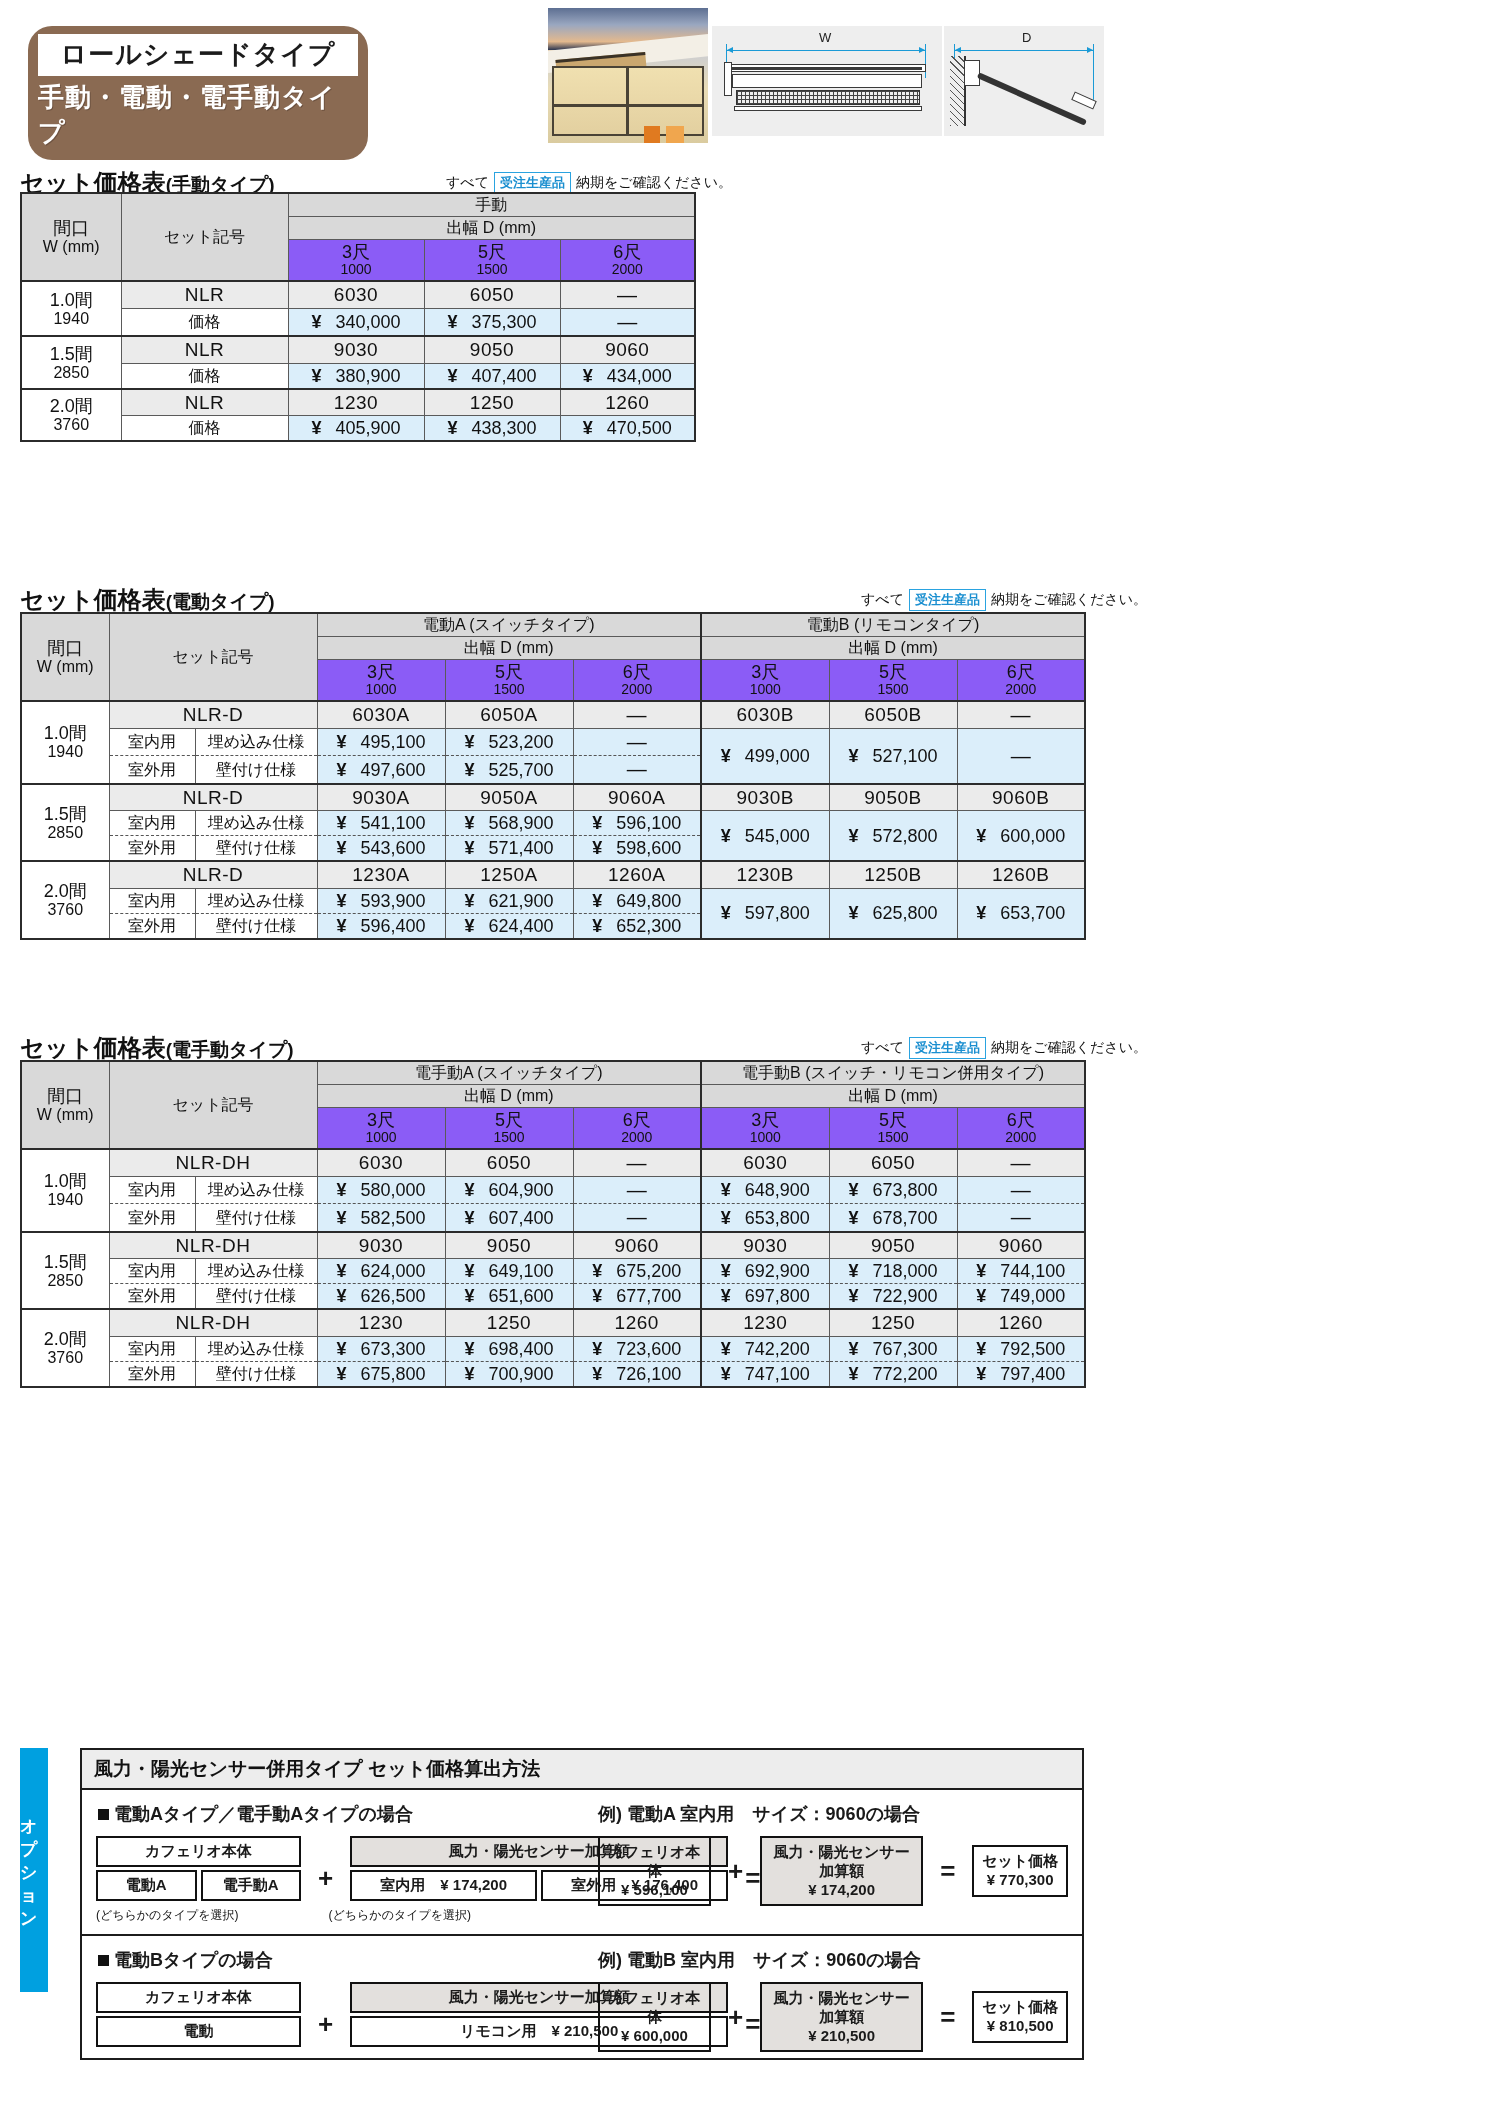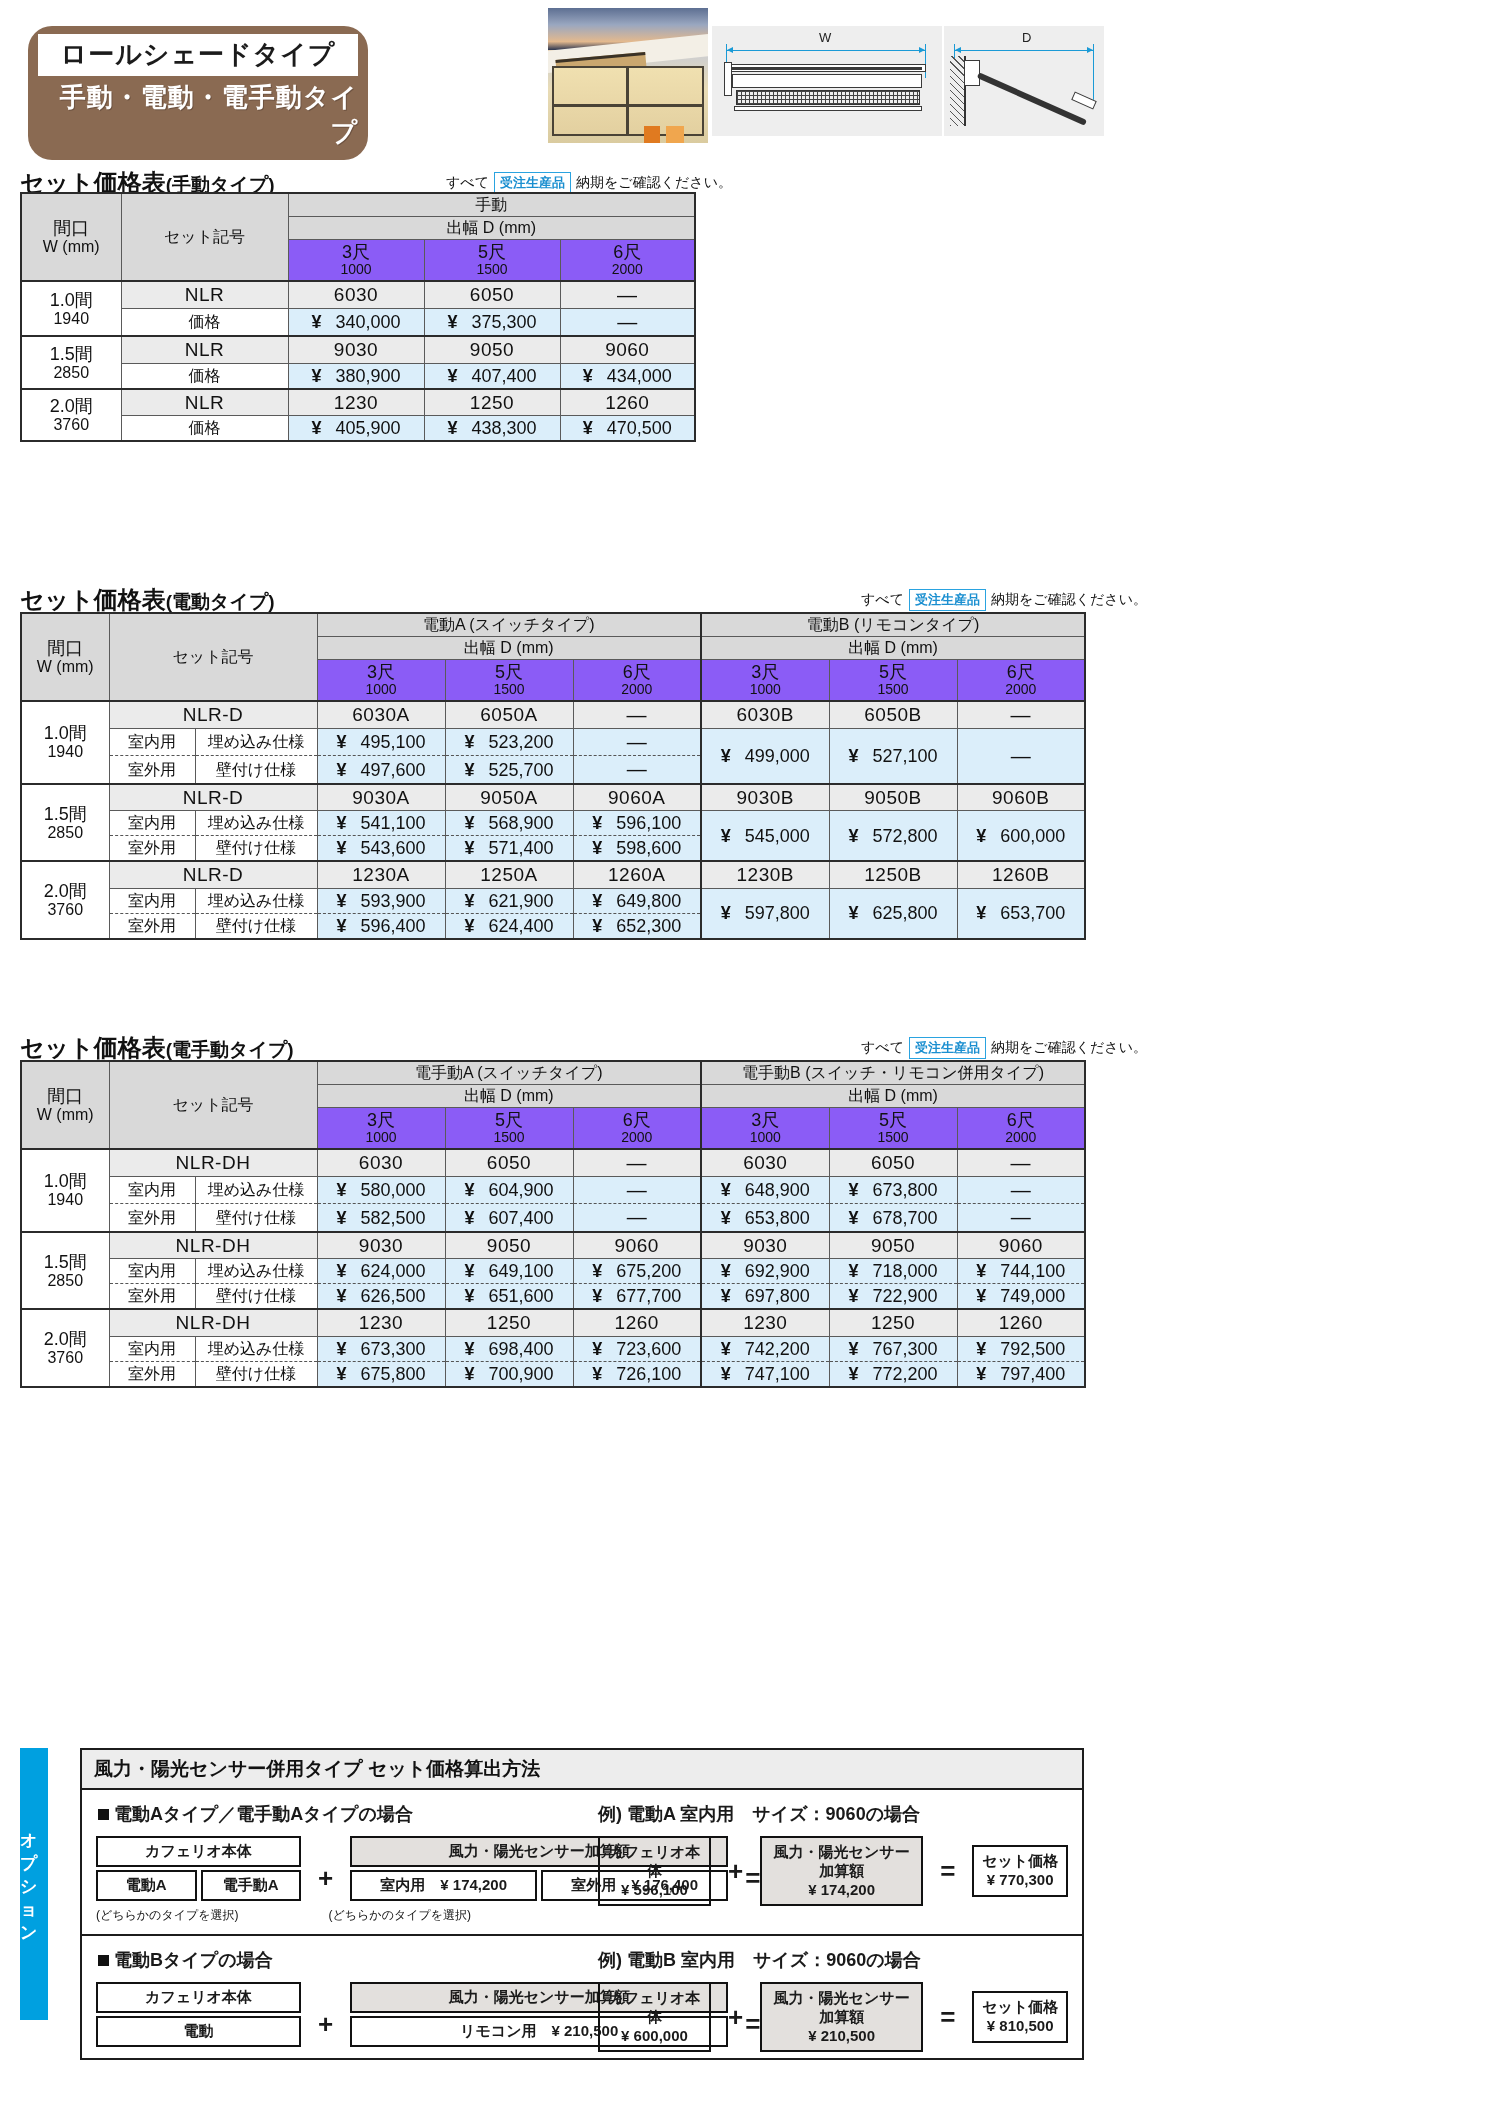--- a/index.html
+++ b/index.html
@@ -19,21 +19,21 @@
     background:#8a6a52; border-radius:24px;
     padding:8px 10px 10px 10px; width:340px;
   }
   .page-badge .b1{
     background:#fff; color:#1b1b1b;
     font-size:26px; font-weight:bold; text-align:center;
     letter-spacing:1px; padding:3px 0 4px 0;
   }
   .page-badge .b2{
     color:#fff; font-size:26px; font-weight:bold;
-    text-align:right; letter-spacing:1px; padding:4px 0 0 0;
+    text-align:left; letter-spacing:1px; padding:4px 0 0 0;
     text-shadow:1px 1px 0 #6d5240;
   }
 
   
   .photo{
     position:absolute; left:548px; top:8px; width:160px; height:135px;
     background:linear-gradient(#6d7fa0 0%, #8d9ab4 18%, #e8c89c 30%, #cfcfcf 36%, #e9dcb6 60%, #dacb9f 100%);
     overflow:hidden;
   }
   .photo .sky{position:absolute;left:0;top:0;width:100%;height:42px;
@@ -114,21 +114,21 @@
   .dash-t{ border-top:1px dashed #555 !important; }
   .ftlabel{ font-size:18px; font-weight:bold; }
   .ftlabel .mm{ display:block; font-size:14px; font-weight:normal; }
   .wlabel{ font-size:18px; font-weight:bold; }
   .wlabel .mm{ display:block; font-size:16px; font-weight:normal; }
   .dashcell{ font-size:20px; }
 
   
   .opt-wrap{ position:absolute; left:20px; top:1748px; width:1064px; }
   .opt-tab{
-    position:absolute; left:0; top:0; width:28px; height:272px;
+    position:absolute; left:0; top:0; width:28px; height:244px;
     background:#00a0e0; color:#fff; font-size:17px; font-weight:bold;
     display:flex; flex-direction:column; align-items:center;
     justify-content:center; letter-spacing:2px; padding-top:4px;
   }
   .opt-box{
     position:absolute; left:60px; top:0; width:1004px;
     border:2.5px solid #1c1c1c; background:#fff;
   }
   .opt-hd{
     background:#ededed; border-bottom:2px solid #1c1c1c;

